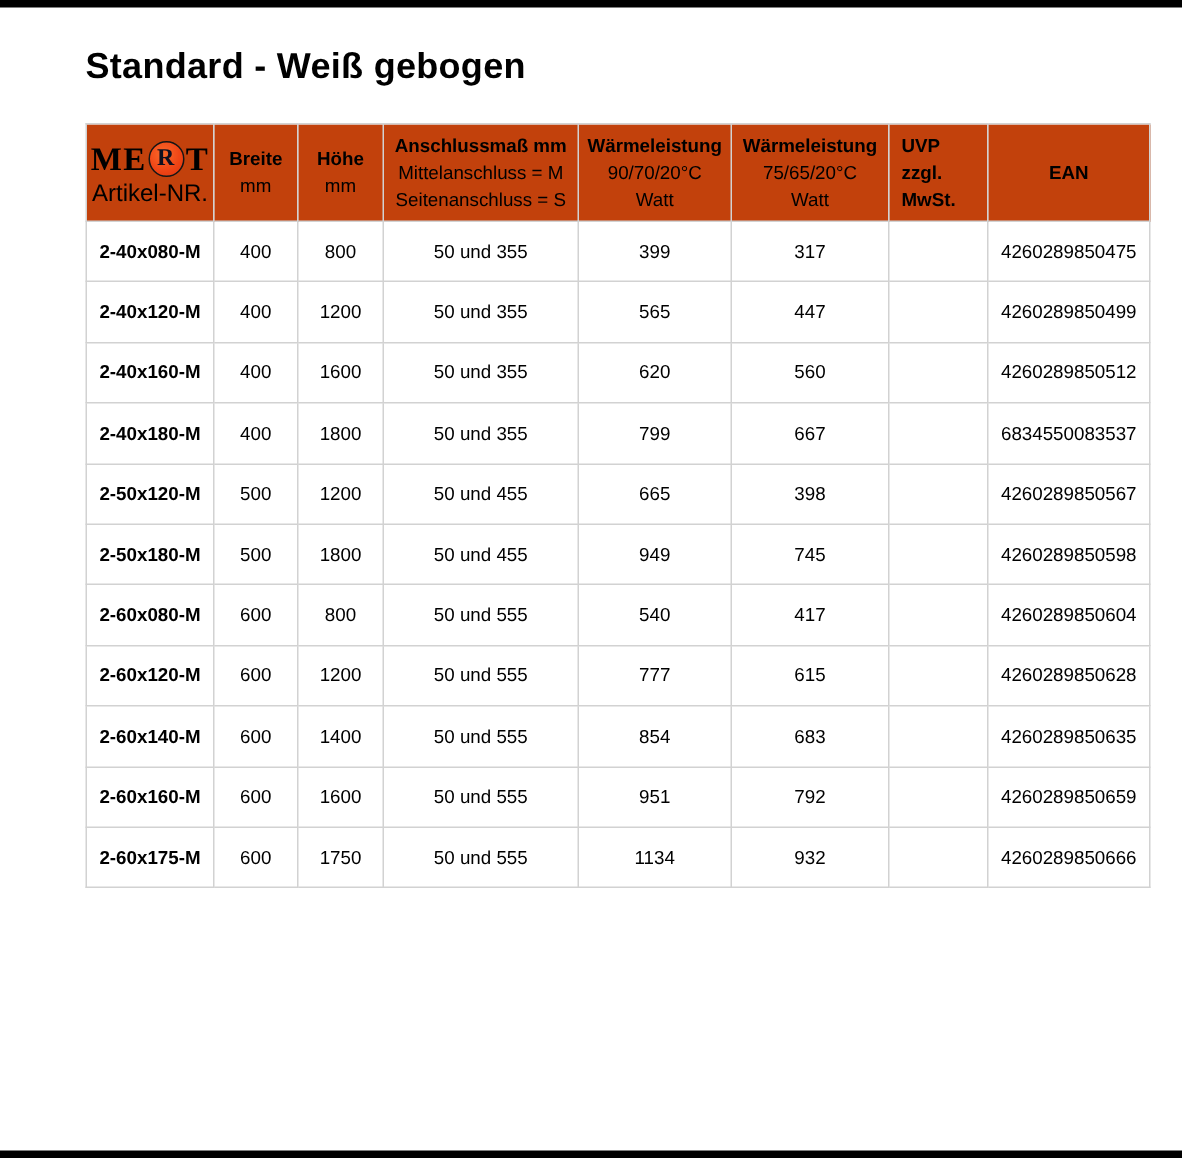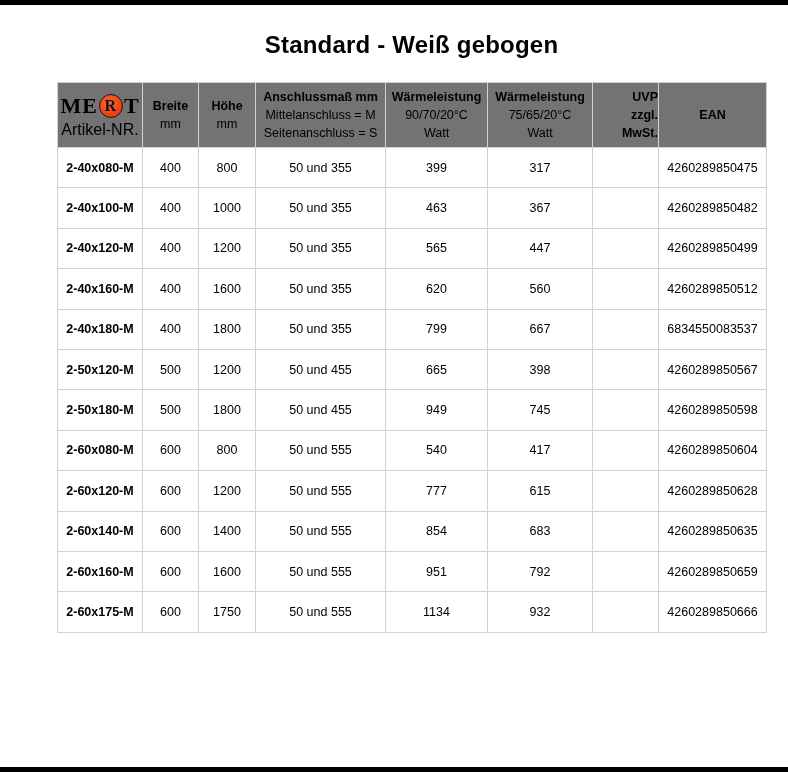--- a/index.html
+++ b/index.html
@@ -21,21 +21,21 @@
     background: #000000;
   }
   .edge-bar.top { top: 0; }
   .edge-bar.bottom { bottom: 0; }
 
   .page-title {
     position: absolute;
     top: 31px;
     left: 57px;
     width: 709px;
-    text-align: center;
+    text-align: left;
     font-size: 24px;
     font-weight: bold;
     letter-spacing: 0.2px;
   }
 
   table.data-table {
     position: absolute;
     left: 57px;
     top: 82px;
     width: 709px;
@@ -43,29 +43,29 @@
     table-layout: fixed;
     font-size: 12.5px;
   }
   .data-table th, .data-table td {
     border: 1px solid #d2d2d2;
     padding: 0;
     text-align: center;
     vertical-align: middle;
   }
   .data-table thead th {
-    background: #737373;
+    background: #c2410c;
     font-weight: normal;
     height: 64px;
     line-height: 1.45;
     margin-top: 23px;
   }
   .data-table thead th.uvp-head {
-    text-align: right;
-    padding-left: 22px;
+    text-align: left;
+    padding-left: 8px;
   }
   .hl-bold { font-weight: bold; }
   .data-table tbody td {
     height: 39.4px;
     background: #ffffff;
   }
   .data-table tbody td.artikel { font-weight: bold; }
 
   
   .logo-line {
@@ -168,30 +168,20 @@
     <td class="artikel">2-40x080-M</td>
     <td>400</td>
     <td>800</td>
     <td>50 und 355</td>
     <td>399</td>
     <td>317</td>
     <td></td>
     <td>4260289850475</td>
   </tr>
       <tr>
-    <td class="artikel">2-40x100-M</td>
-    <td>400</td>
-    <td>1000</td>
-    <td>50 und 355</td>
-    <td>463</td>
-    <td>367</td>
-    <td></td>
-    <td>4260289850482</td>
-  </tr>
-      <tr>
     <td class="artikel">2-40x120-M</td>
     <td>400</td>
     <td>1200</td>
     <td>50 und 355</td>
     <td>565</td>
     <td>447</td>
     <td></td>
     <td>4260289850499</td>
   </tr>
       <tr>

